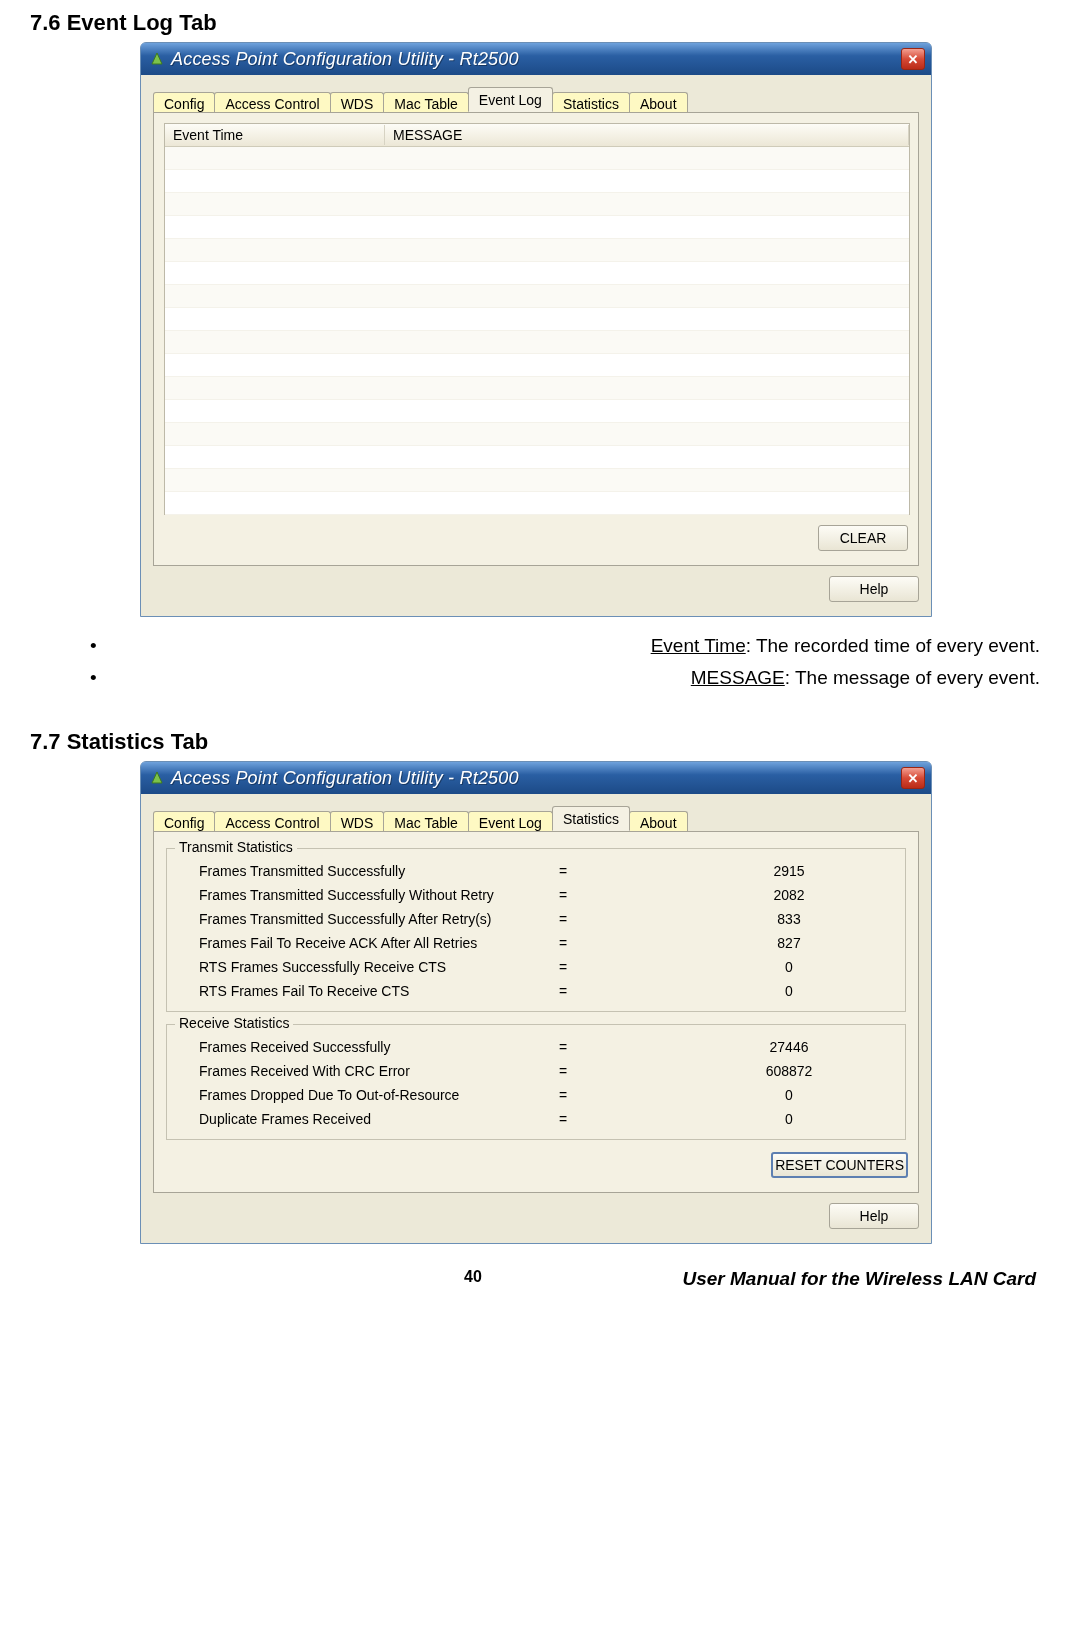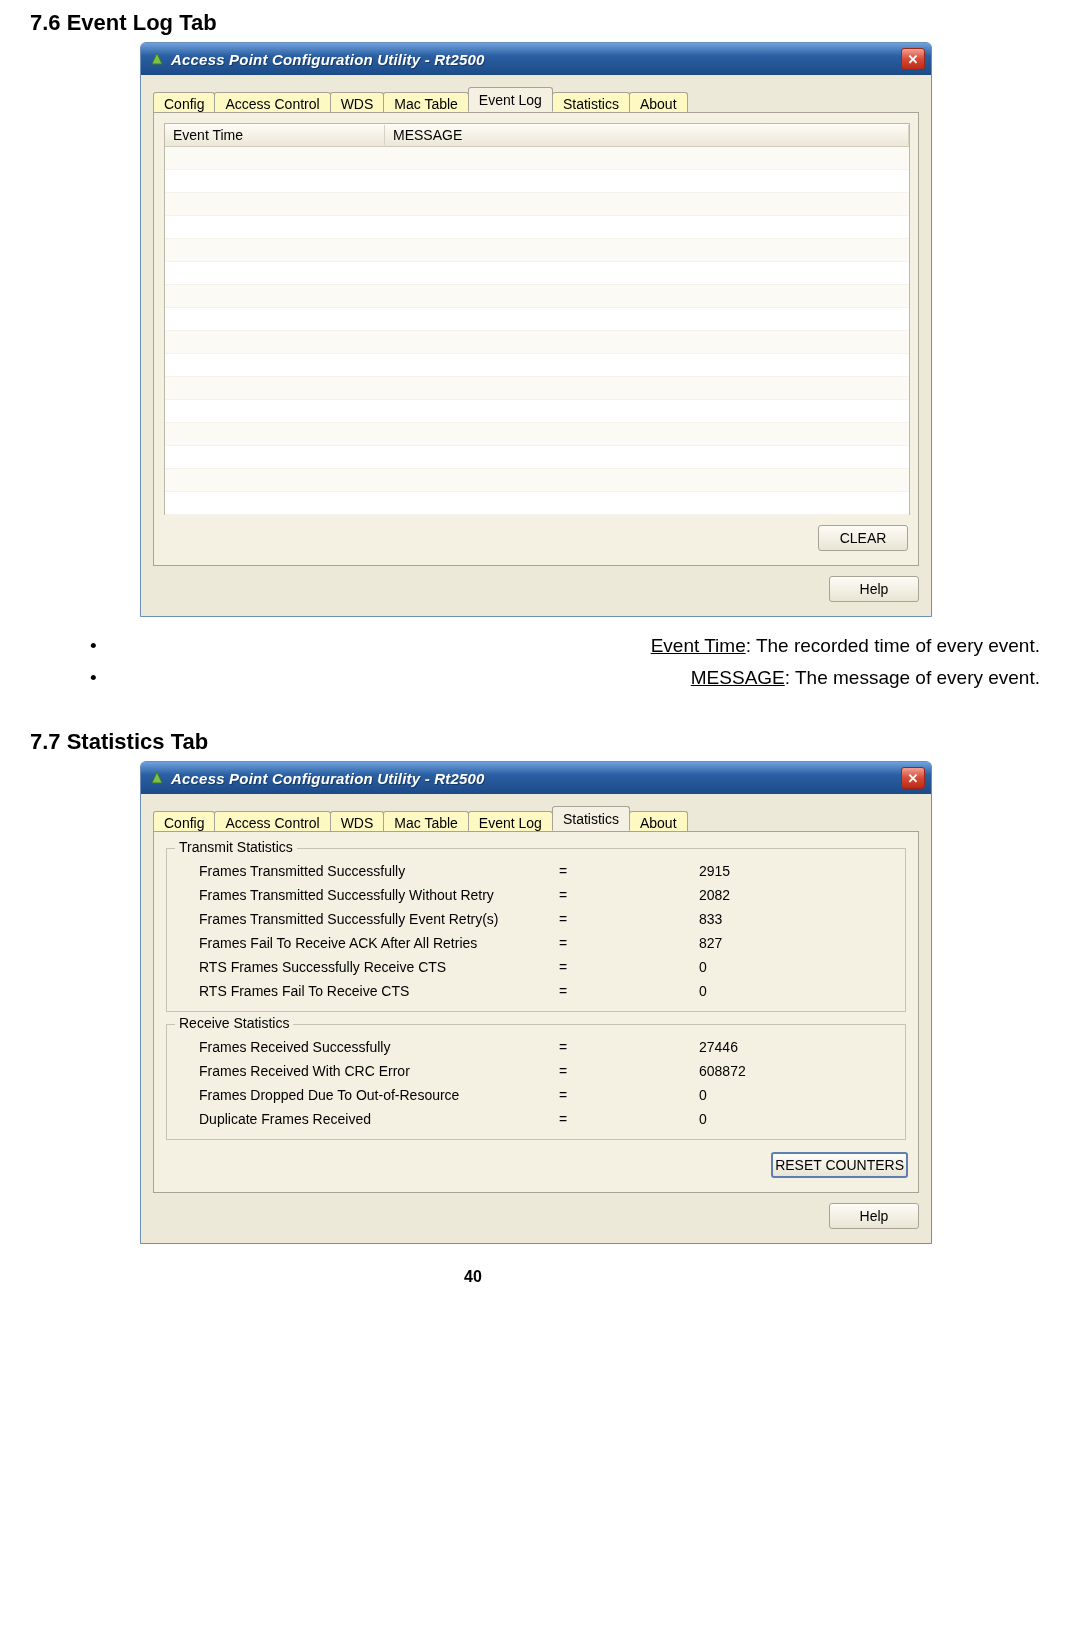--- a/index.html
+++ b/index.html
@@ -33,22 +33,22 @@
     height: 26px;
   }
   .titlebar-icon {
     width: 16px; height: 16px;
     margin-right: 6px;
     display: inline-flex;
     align-items: center;
     justify-content: center;
   }
   .titlebar-text {
-    font-weight: bold;
-    font-size: 15px;
+    font-weight: normal;
+    font-size: 18px;
     font-style: italic;
     flex: 1;
     text-shadow: 1px 1px 0 rgba(0,0,0,0.35);
     letter-spacing: 0.2px;
   }
   .titlebar-close {
     width: 22px; height: 20px;
     background: linear-gradient(#f39f91, #d64a36 50%, #ba2b17);
     border: 1px solid #9a2614;
     border-radius: 3px;
@@ -174,21 +174,21 @@
     font-size: 14px;
   }
   .statrow {
     display: flex;
     align-items: center;
     font-size: 14px;
     padding: 4px 0;
   }
   .statrow .label { flex: 0 0 360px; padding-left: 18px; }
   .statrow .eq    { flex: 0 0 140px; text-align: left; }
-  .statrow .val   { flex: 1; text-align: left; padding-right: 20px; }
+  .statrow .val   { flex: 1; text-align: center; padding-right: 20px; }
   .footer {
     display: flex;
     justify-content: space-between;
     margin: 24px 4px 4px 4px;
     font-style: italic;
     font-size: 19px;
     font-weight: bold;
   }
   .footer .pn { font-style: normal; font-size: 16px; margin-left: 430px;}
   .footer .ft { flex: 1; text-align: right; }
@@ -296,21 +296,21 @@
           <div class="label">Frames Transmitted Successfully</div>
           <div class="eq">=</div>
           <div class="val">2915</div>
         </div>
         <div class="statrow">
           <div class="label">Frames Transmitted Successfully  Without Retry</div>
           <div class="eq">=</div>
           <div class="val">2082</div>
         </div>
         <div class="statrow">
-          <div class="label">Frames Transmitted Successfully Event Retry(s)</div>
+          <div class="label">Frames Transmitted Successfully After Retry(s)</div>
           <div class="eq">=</div>
           <div class="val">833</div>
         </div>
         <div class="statrow">
           <div class="label">Frames Fail To Receive ACK After All Retries</div>
           <div class="eq">=</div>
           <div class="val">827</div>
         </div>
         <div class="statrow">
           <div class="label">RTS Frames Successfully Receive CTS</div>
@@ -353,13 +353,14 @@
       </div>
     </div>
     <div class="outer-btn-row">
       <button class="win-btn">Help</button>
     </div>
   </div>
 </div>
 
 <div class="footer">
   <span class="pn">40</span>
+  <span class="ft">User Manual for the Wireless LAN Card</span>
 </div>
 
 </body></html>

